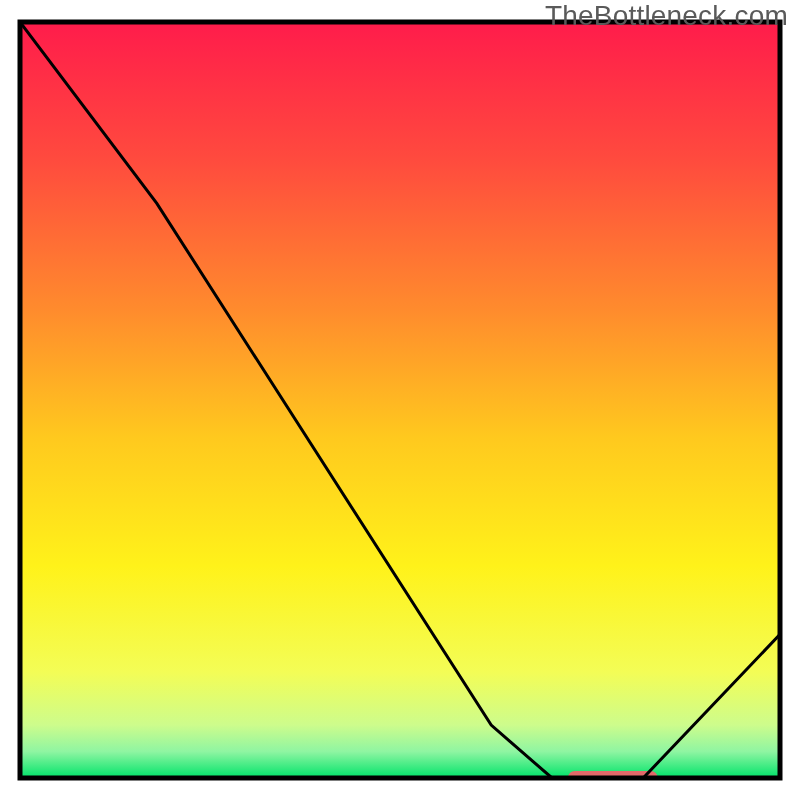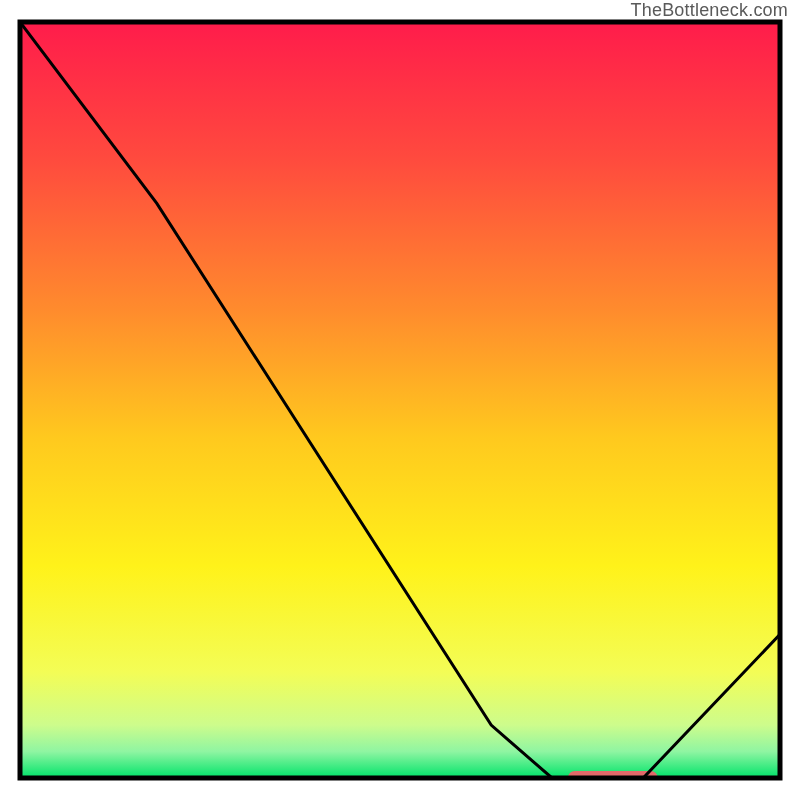--- a/index.html
+++ b/index.html
@@ -16,21 +16,21 @@
     top: 0;
     left: 0;
     width: 800px;
     height: 800px;
   }
   .watermark {
     position: absolute;
     top: 0px;
     right: 12px;
     color: #5a5a5a;
-    font-size: 18px;
+    font-size: 28px;
     letter-spacing: 0.2px;
     font-weight: 400;
   }
   svg {
     display: block;
   }
 </style>
 </head>
 <body>
 

